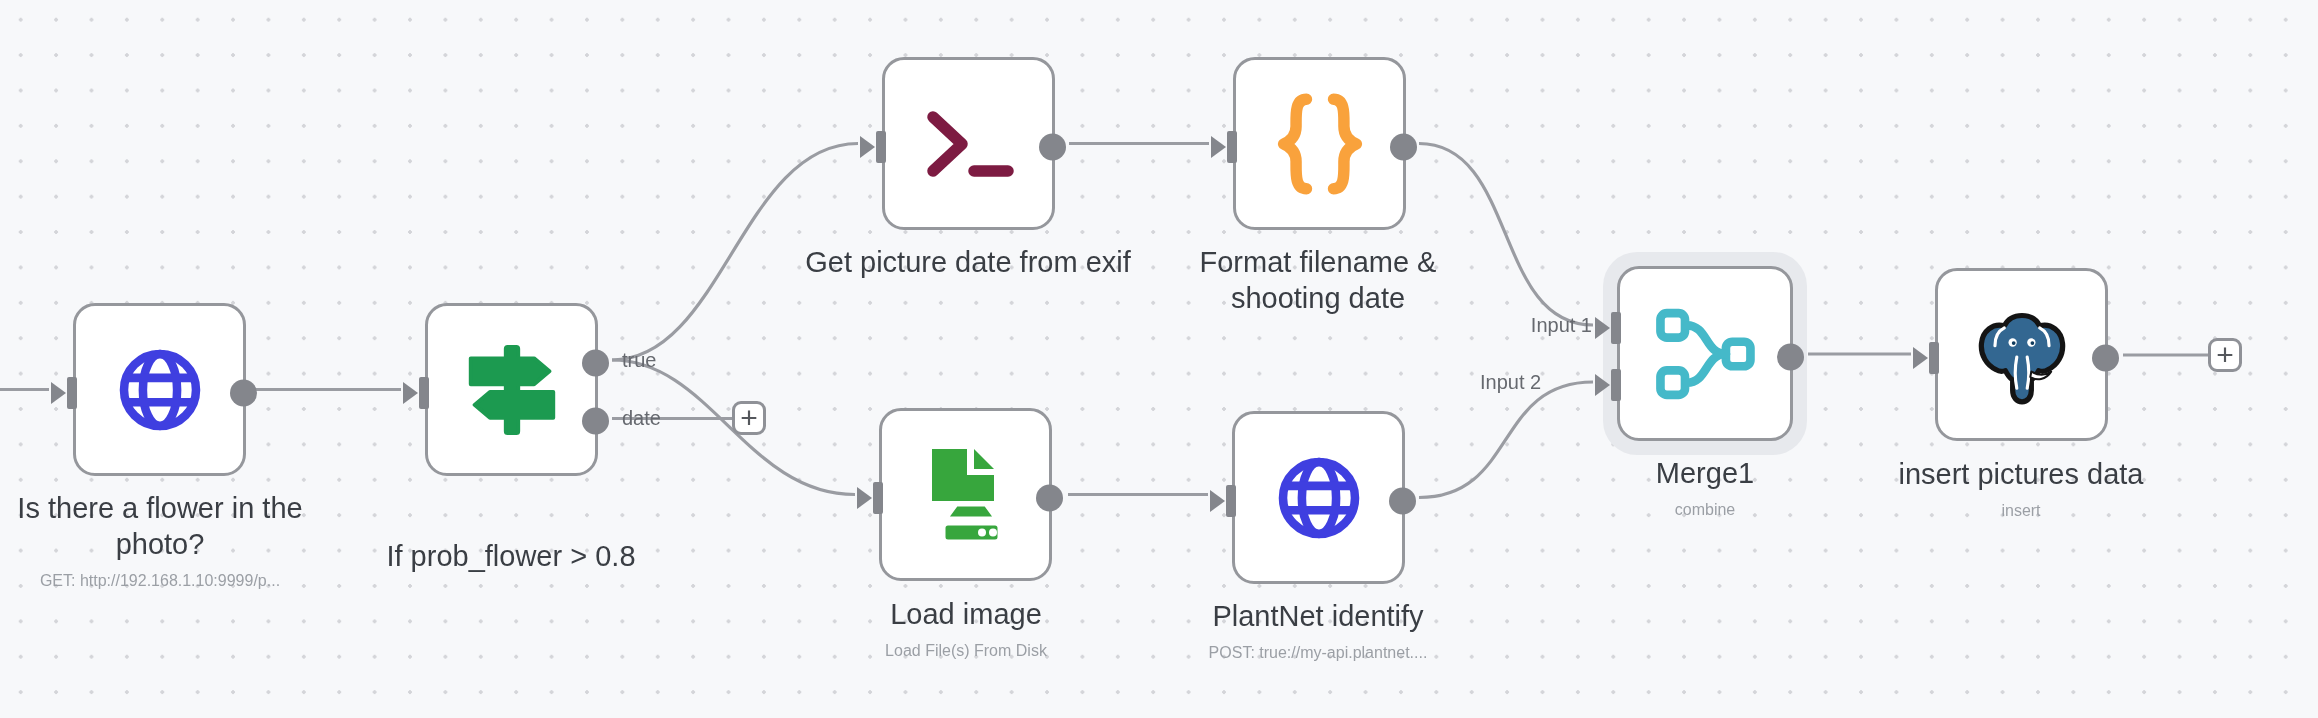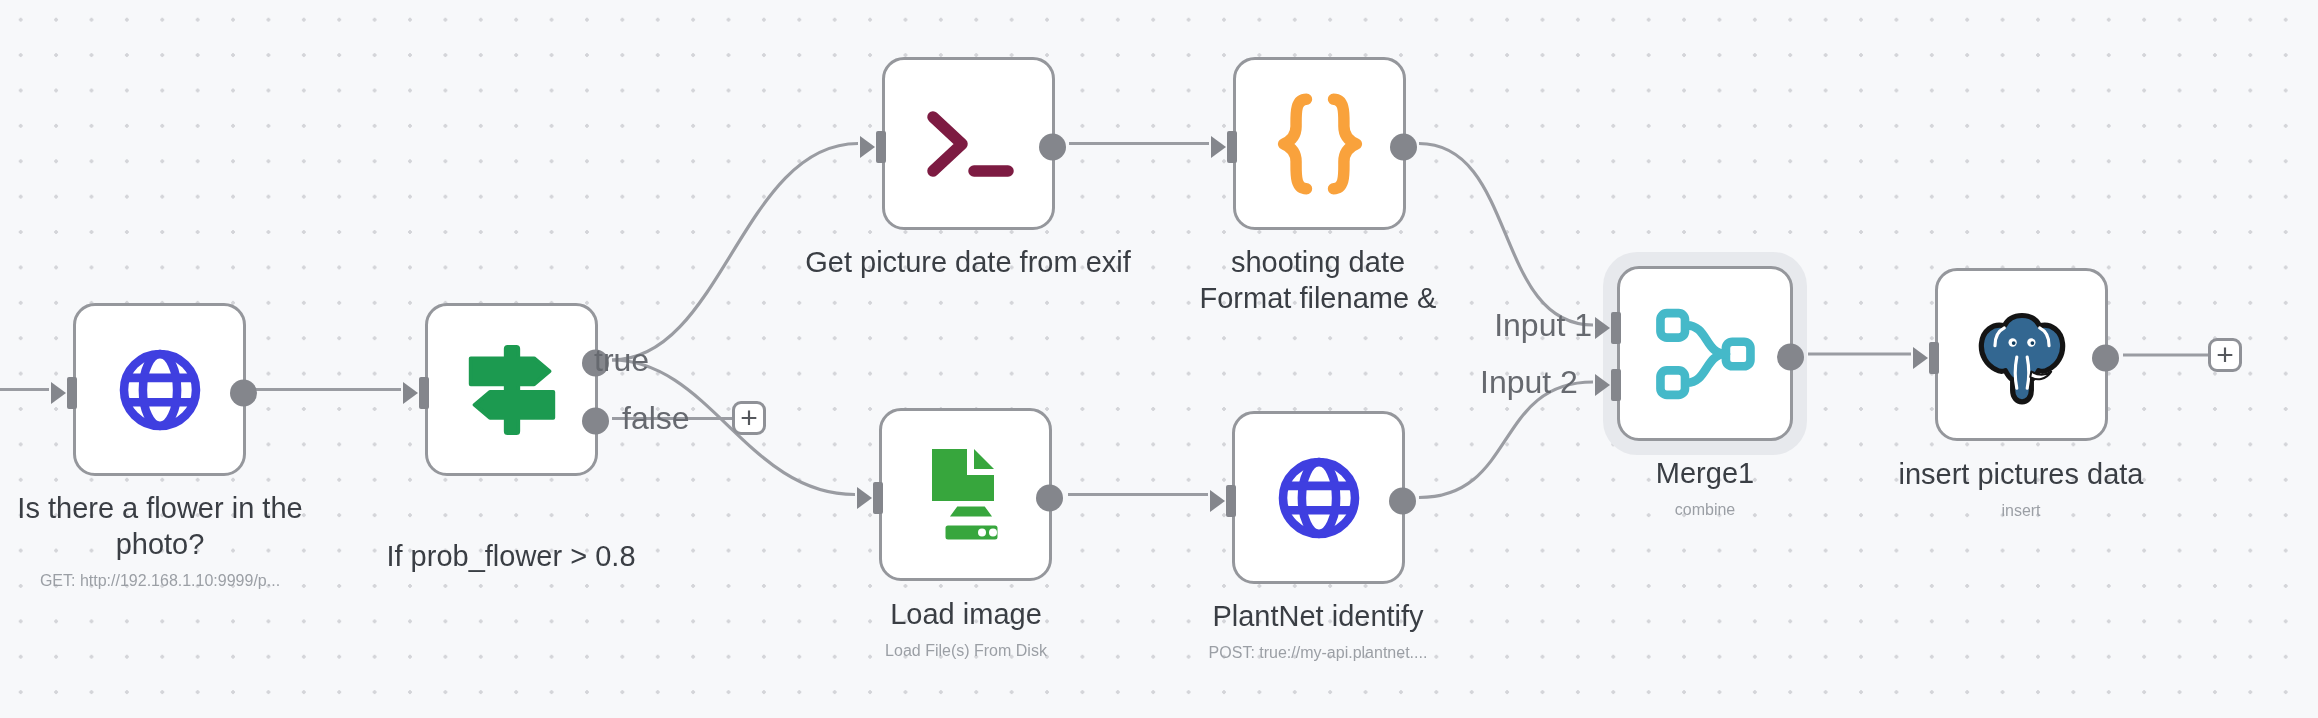--- a/index.html
+++ b/index.html
@@ -26,21 +26,21 @@
   .port-in{position:absolute;left:-25px;display:flex;align-items:center;transform:translateY(-50%);z-index:3;}
   .port-in .tri{width:0;height:0;border-left:15px solid #84868c;border-top:11px solid transparent;border-bottom:11px solid transparent;}
   .port-in .bar{width:10px;height:32px;background:#84868c;border-radius:2px;margin-left:1px;}
   .port-out{position:absolute;right:-14px;width:27px;height:27px;border-radius:50%;background:#84868c;transform:translateY(-50%);z-index:3;}
   .plus{
     position:absolute;width:34px;height:34px;box-sizing:border-box;
     border:3px solid #8f9197;border-radius:9px;background:#fff;
     display:flex;align-items:center;justify-content:center;
     font-size:30px;font-weight:500;color:#54575c;line-height:1;z-index:4;
   }
-  .port-label{position:absolute;font-size:32px;color:#66696f;line-height:26px;z-index:4;}
+  .port-label{position:absolute;font-size:20px;color:#66696f;line-height:26px;z-index:4;}
   .node-label{position:absolute;text-align:center;transform:translateX(-50%);width:620px;z-index:2;}
   .nm{font-size:29px;line-height:36px;font-weight:500;color:#3a3e44;}
   .sub{font-size:16px;line-height:34px;color:#9b9fa5;margin-top:2px;}
 </style>
 </head>
 <body>
 
 <div id="canvas">
 
   <svg class="wires" width="2318" height="718" viewBox="0 0 2318 718">
@@ -88,22 +88,22 @@
     <div class="port-out" style="top:57px;"></div>
     <div class="port-out" style="top:115px;"></div>
     <svg width="96" height="96" viewBox="-50 -50 100 100">
       <g fill="#1c9a50" stroke="#1c9a50" stroke-width="4" stroke-linejoin="round">
         <rect x="-6.5" y="-45" width="13" height="90" rx="2"></rect>
         <path d="M-43,-33 H23 L39,-19.5 L23,-6 H-43 Z"></path>
         <path d="M43,2 H-23 L-39,15.5 L-23,29 H43 Z"></path>
       </g>
     </svg>
   </div>
-  <div class="port-label" style="left:594px;top:347px;">true</div>
-  <div class="port-label" style="left:622px;top:405px;">false</div>
+  <div class="port-label" style="left:622px;top:347px;">true</div>
+  <div class="port-label" style="left:622px;top:405px;">date</div>
   <div class="node-label" style="left:511px;top:492px;margin-top:46px;">
     <div class="nm">If prob_flower &gt; 0.8</div>
   </div>
 
   <div class="plus" style="left:732px;top:401px;">
     <span>+</span>
   </div>
 
   <div class="node" style="left:882px;top:57px;">
     <div class="port-in" style="top:86.5px;">
@@ -129,22 +129,22 @@
       </div>
     <div class="port-out" style="top:86.5px;"></div>
     <svg width="104" height="104" viewBox="-50 -50 100 100">
       <g stroke="#f9a23c" stroke-width="11" fill="none" stroke-linecap="round" stroke-linejoin="round">
         <path d="M-13,-43 C-24,-43 -23,-29 -23,-17 C-23,-6 -30,-2 -35,0 C-30,2 -23,6 -23,17 C-23,29 -24,43 -13,43"></path>
         <path d="M13,-43 C24,-43 23,-29 23,-17 C23,-6 30,-2 35,0 C30,2 23,6 23,17 C23,29 24,43 13,43"></path>
       </g>
     </svg>
   </div>
   <div class="node-label" style="left:1318px;top:244px;">
+    <div class="nm">Format filename &amp;</div>
     <div class="nm">shooting date</div>
-    <div class="nm">Format filename &amp;</div>
   </div>
 
   <div class="node" style="left:879px;top:408px;">
     <div class="port-in" style="top:86.5px;">
         <div class="tri"></div>
         <div class="bar"></div>
       </div>
     <div class="port-out" style="top:86.5px;"></div>
     <svg width="100" height="100" viewBox="-50 -50 100 100">
       <g fill="#37a63d">

